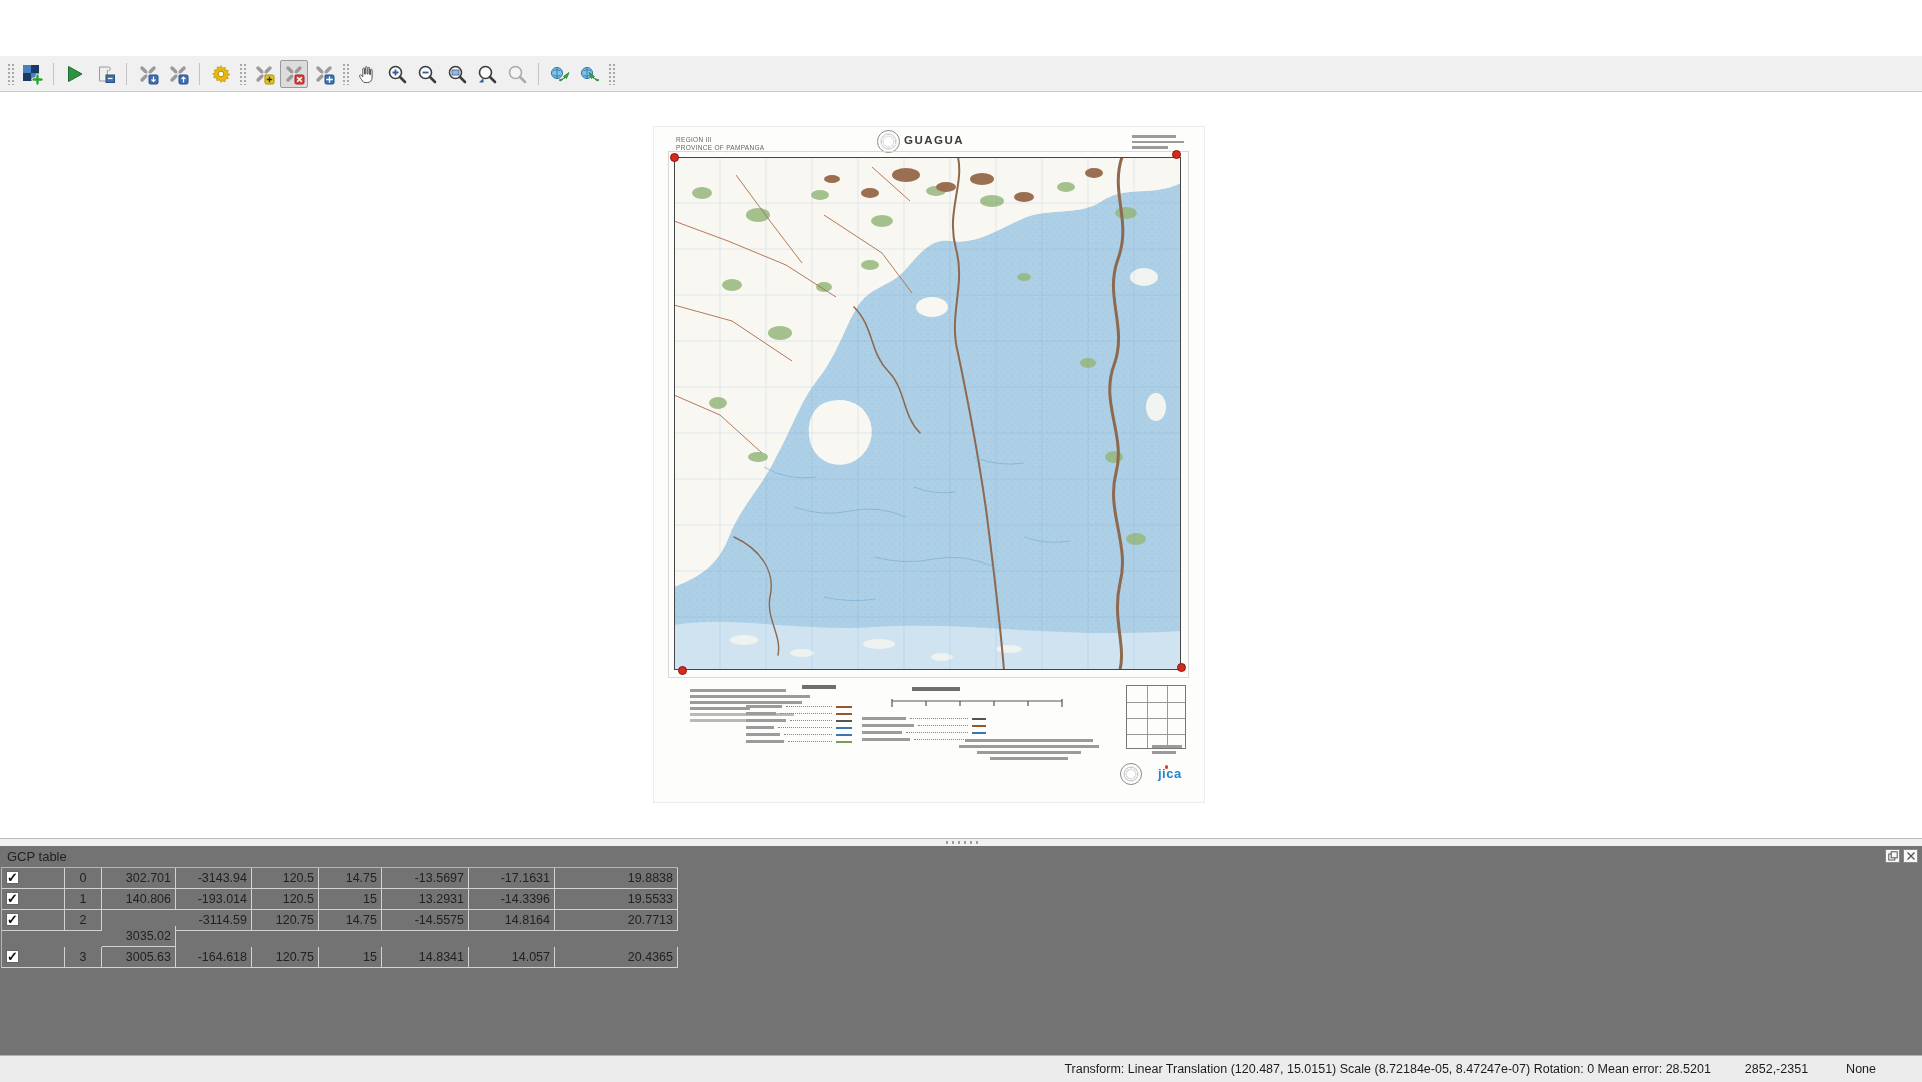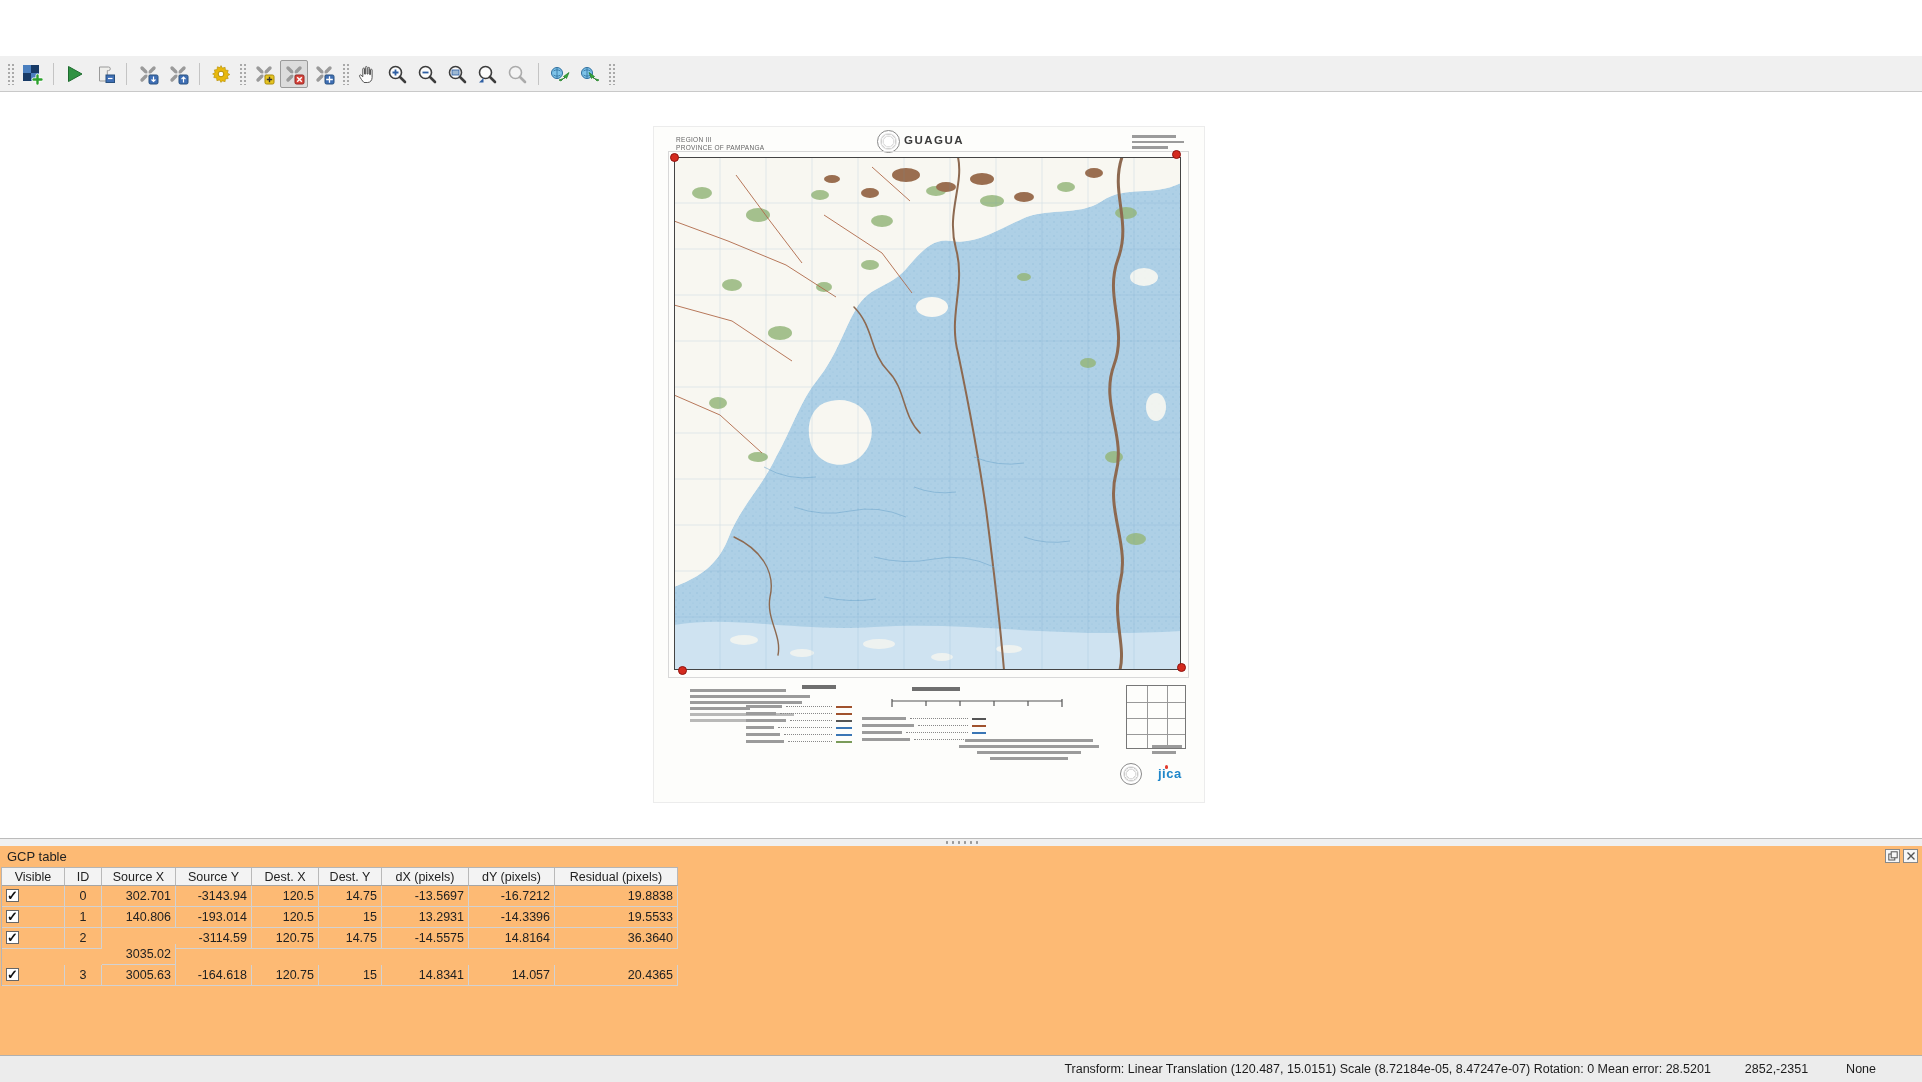--- a/index.html
+++ b/index.html
@@ -52,21 +52,21 @@
   .jica{position:absolute;font-size:13px;font-weight:bold;color:#1f86c9;letter-spacing:.5px;}
   .jica .idot{position:absolute;left:6.5px;top:-1px;width:3.5px;height:3.5px;border-radius:50%;background:#e23b2e;}
   .grid-table{position:absolute;border:1px solid #777;box-sizing:border-box;}
   .grid-table .gv{position:absolute;top:0;bottom:0;width:1px;background:#999;}
   .grid-table .gh{position:absolute;left:0;right:0;height:1px;background:#999;}
   
   #splitter{position:absolute;left:0;top:838px;width:1922px;height:8px;background:#f0f0f0;border-top:1px solid #bbb;box-sizing:border-box;
             display:flex;align-items:center;justify-content:center;}
   #splitter .dots{width:34px;height:3px;background-image:radial-gradient(circle,#999 1.1px,transparent 1.3px);background-size:6px 3px;}
   
-  #gcp-panel{position:absolute;left:0;top:846px;width:1922px;height:209px;background:#fdba74;}
+  #gcp-panel{position:absolute;left:0;top:846px;width:1922px;height:209px;background:#737373;}
   #gcp-title{position:absolute;left:7px;top:3px;font-size:13px;color:#222;}
   .dock-btn{position:absolute;top:3px;width:15px;height:14px;border:1px solid #888;background:#f7f7f7;box-sizing:border-box;
             display:flex;align-items:center;justify-content:center;}
   .dock-btn svg{width:10px;height:10px;}
   #gcp-table{position:absolute;left:1px;top:21px;border-left:1px solid #b5b5b5;border-top:1px solid #b5b5b5;}
   .trow{display:flex;}
   .th{background:#f3f3f3;border-right:1px solid #b9b9b9;border-bottom:1px solid #a5a5a5;height:18px;line-height:18px;
       text-align:center;font-size:12.5px;color:#222;box-sizing:border-box;}
   .td{border-right:1px solid #d2d2d2;border-bottom:1px solid #d2d2d2;height:21px;line-height:20px;font-size:12.5px;
       box-sizing:border-box;padding:0 4px;white-space:nowrap;overflow:hidden;}
@@ -481,43 +481,32 @@
           <rect x="0.8" y="3" width="6" height="6" fill="none" stroke="#555"></rect>
           <rect x="3.2" y="0.8" width="6" height="6" fill="#f7f7f7" stroke="#555"></rect>
         </svg>
     </div>
     <div class="dock-btn" style="right:4px;">
       <svg viewBox="0 0 10 10">
           <path d="M1.5,1.5 L8.5,8.5 M8.5,1.5 L1.5,8.5" stroke="#555" stroke-width="1.4"></path>
         </svg>
     </div>
     <div id="gcp-table">
-      <div class="trow" id="gcp-header">
-          <div class="th" style="width: 63px;">Visible</div>
-          <div class="th" style="width: 37px;">ID</div>
-          <div class="th" style="width: 74px;">Source X</div>
-          <div class="th" style="width: 76px;">Source Y</div>
-          <div class="th" style="width: 67px;">Dest. X</div>
-          <div class="th" style="width: 63px;">Dest. Y</div>
-          <div class="th" style="width: 87px;">dX (pixels)</div>
-          <div class="th" style="width: 86px;">dY (pixels)</div>
-          <div class="th" style="width: 123px;">Residual (pixels)</div>
-        </div>
       <div id="gcp-rows">
           <div class="trow">
             <div class="td" style="width: 63px;">
               <div class="cb checked"></div>
             </div>
             <div class="td ctr" style="width: 37px;">0</div>
             <div class="td num" style="width: 74px;">302.701</div>
             <div class="td num" style="width: 76px;">-3143.94</div>
             <div class="td num" style="width: 67px;">120.5</div>
             <div class="td num" style="width: 63px;">14.75</div>
             <div class="td num" style="width: 87px;">-13.5697</div>
-            <div class="td num" style="width: 86px;">-16.7212</div>
+            <div class="td num" style="width: 86px;">-17.1631</div>
             <div class="td num" style="width: 123px;">19.8838</div>
           </div>
           <div class="trow">
             <div class="td" style="width: 63px;">
               <div class="cb checked"></div>
             </div>
             <div class="td ctr" style="width: 37px;">1</div>
             <div class="td num" style="width: 74px;">140.806</div>
             <div class="td num" style="width: 76px; text-align: right;">-193.014</div>
             <div class="td num" style="width: 67px;">120.5</div>
@@ -530,21 +519,21 @@
             <div class="td" style="width: 63px;">
               <div class="cb checked"></div>
             </div>
             <div class="td ctr" style="width: 37px;">2</div>
             <div class="td num" style="width: 74px; margin-top: 16px;">3035.02</div>
             <div class="td num" style="width: 76px;">-3114.59</div>
             <div class="td num" style="width: 67px;">120.75</div>
             <div class="td num" style="width: 63px;">14.75</div>
             <div class="td num" style="width: 87px;">-14.5575</div>
             <div class="td num" style="width: 86px;">14.8164</div>
-            <div class="td num" style="width: 123px;">36.3640</div>
+            <div class="td num" style="width: 123px;">20.7713</div>
           </div>
           <div class="trow">
             <div class="td" style="width: 63px;">
               <div class="cb checked"></div>
             </div>
             <div class="td ctr" style="width: 37px;">3</div>
             <div class="td num" style="width: 74px;">3005.63</div>
             <div class="td num" style="width: 76px;">-164.618</div>
             <div class="td num" style="width: 67px;">120.75</div>
             <div class="td num" style="width: 63px;">15</div>

